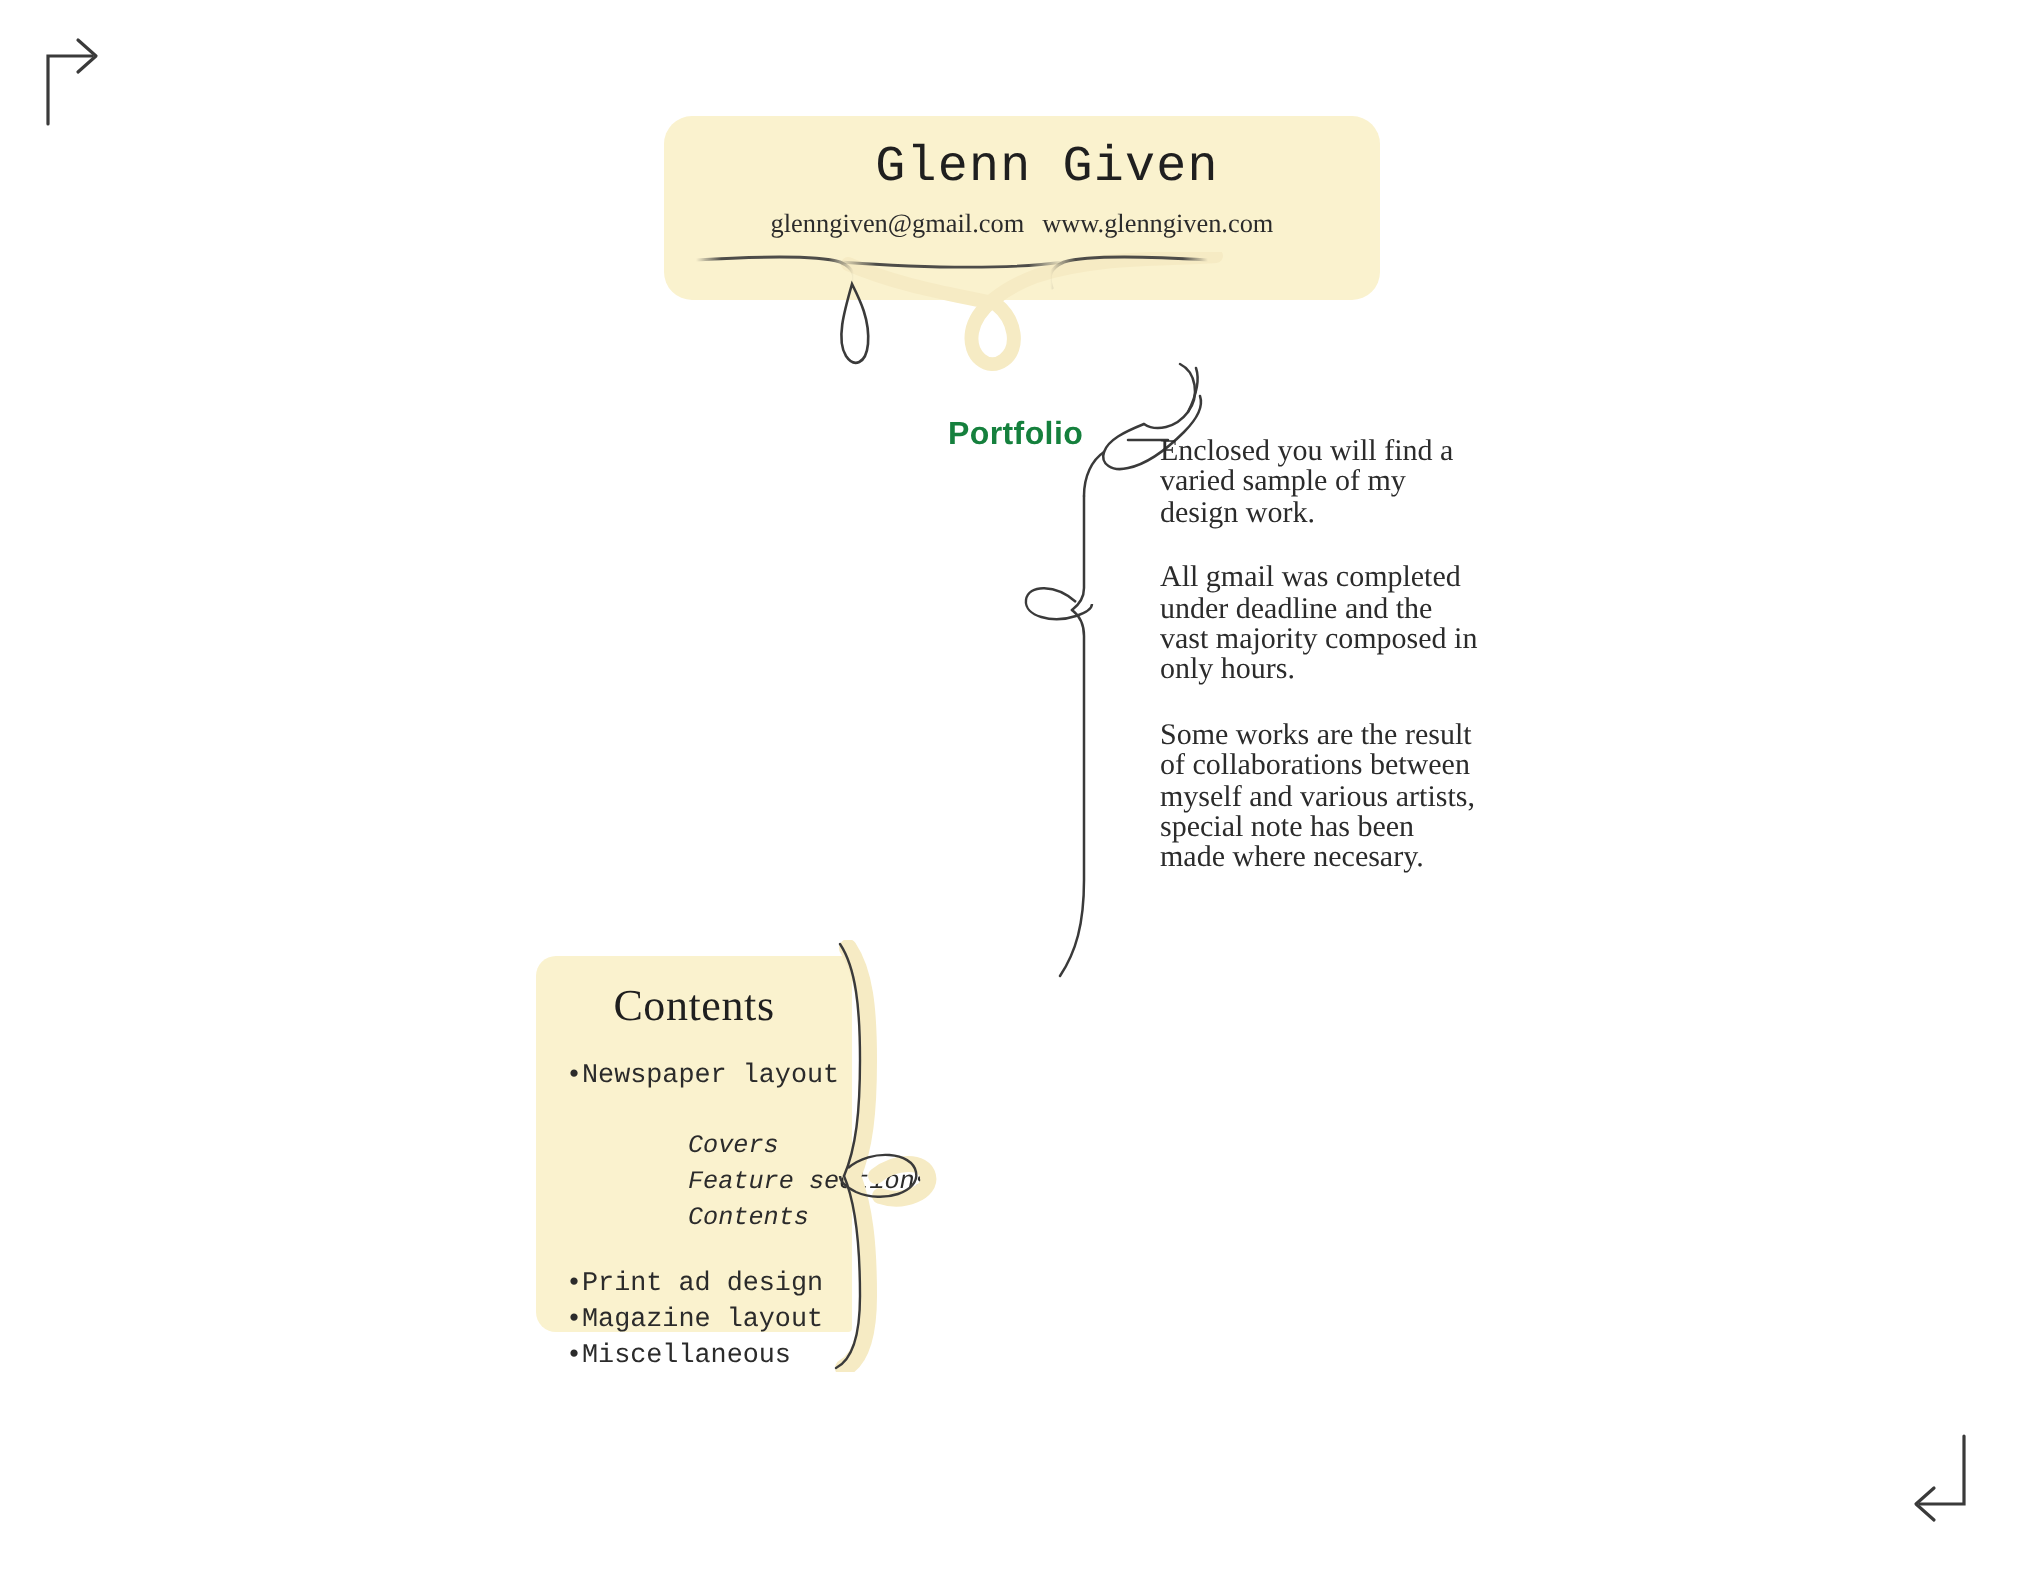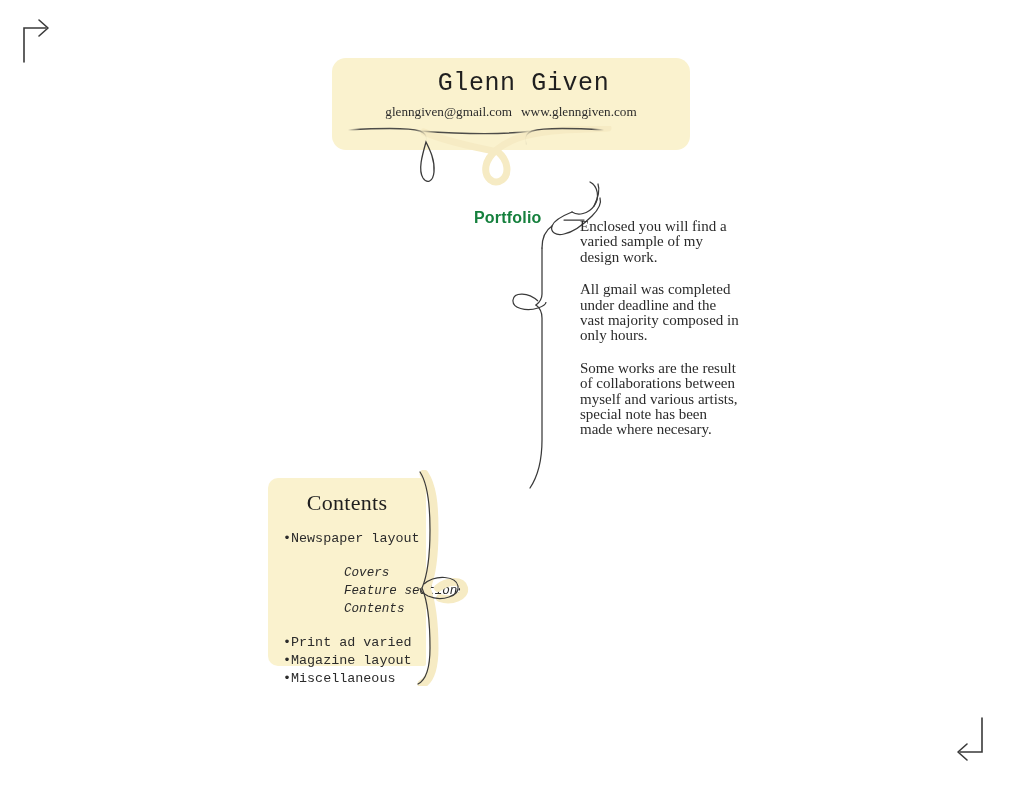--- a/index.html
+++ b/index.html
@@ -254,21 +254,21 @@
     <ul class="contents-list">
       <li>
         <span class="bullet">•</span><span>Newspaper layout</span>
         <ul class="sub-list">
           <li>Covers</li>
           <li>Feature sections</li>
           <li>Contents</li>
         </ul>
       </li>
       <li>
-        <span class="bullet">•</span><span>Print ad varied</span>
+        <span class="bullet">•</span><span>Print ad design</span>
       </li>
       <li>
         <span class="bullet">•</span><span>Magazine layout</span>
       </li>
       <li>
         <span class="bullet">•</span><span>Miscellaneous</span>
       </li>
     </ul>
   </div>
 

